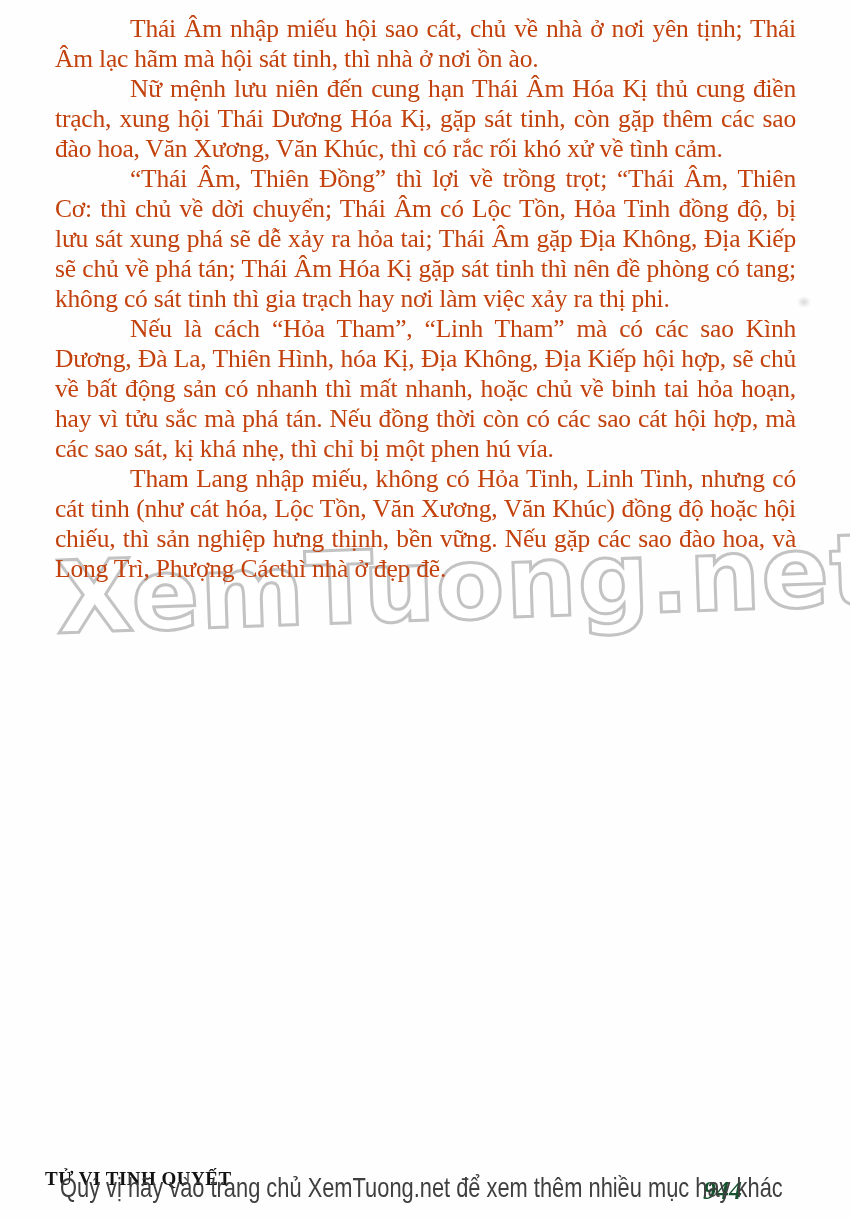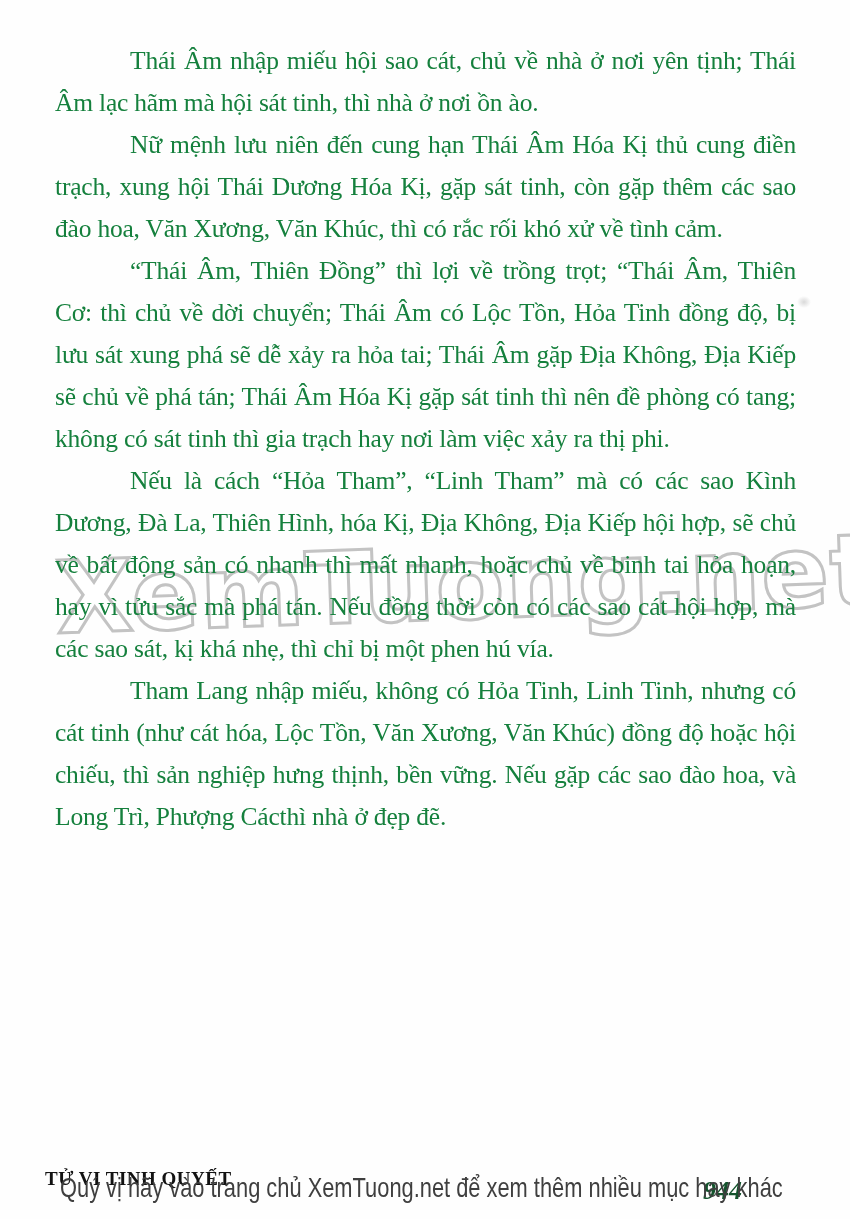--- a/index.html
+++ b/index.html
@@ -36,26 +36,25 @@
     user-select: none;
   }
 
   
   .content {
     position: absolute;
     left: 55px;
     top: 14px;
     width: 741px;
     z-index: 1;
-    color: #15803d;
+    color: #c2410c;
     font-size: 25.5px;
-    line-height: 42px;
+    line-height: 30px;
     text-align: justify;
     letter-spacing: -0.2px;
-    margin-top: 26px;
   }
   .content p {
     margin: 0;
     text-indent: 75px;
   }
   .section-heading {
     font-size: 26px;
     font-weight: bold;
     margin: 26px 0 30px 0;
     text-indent: 75px;

